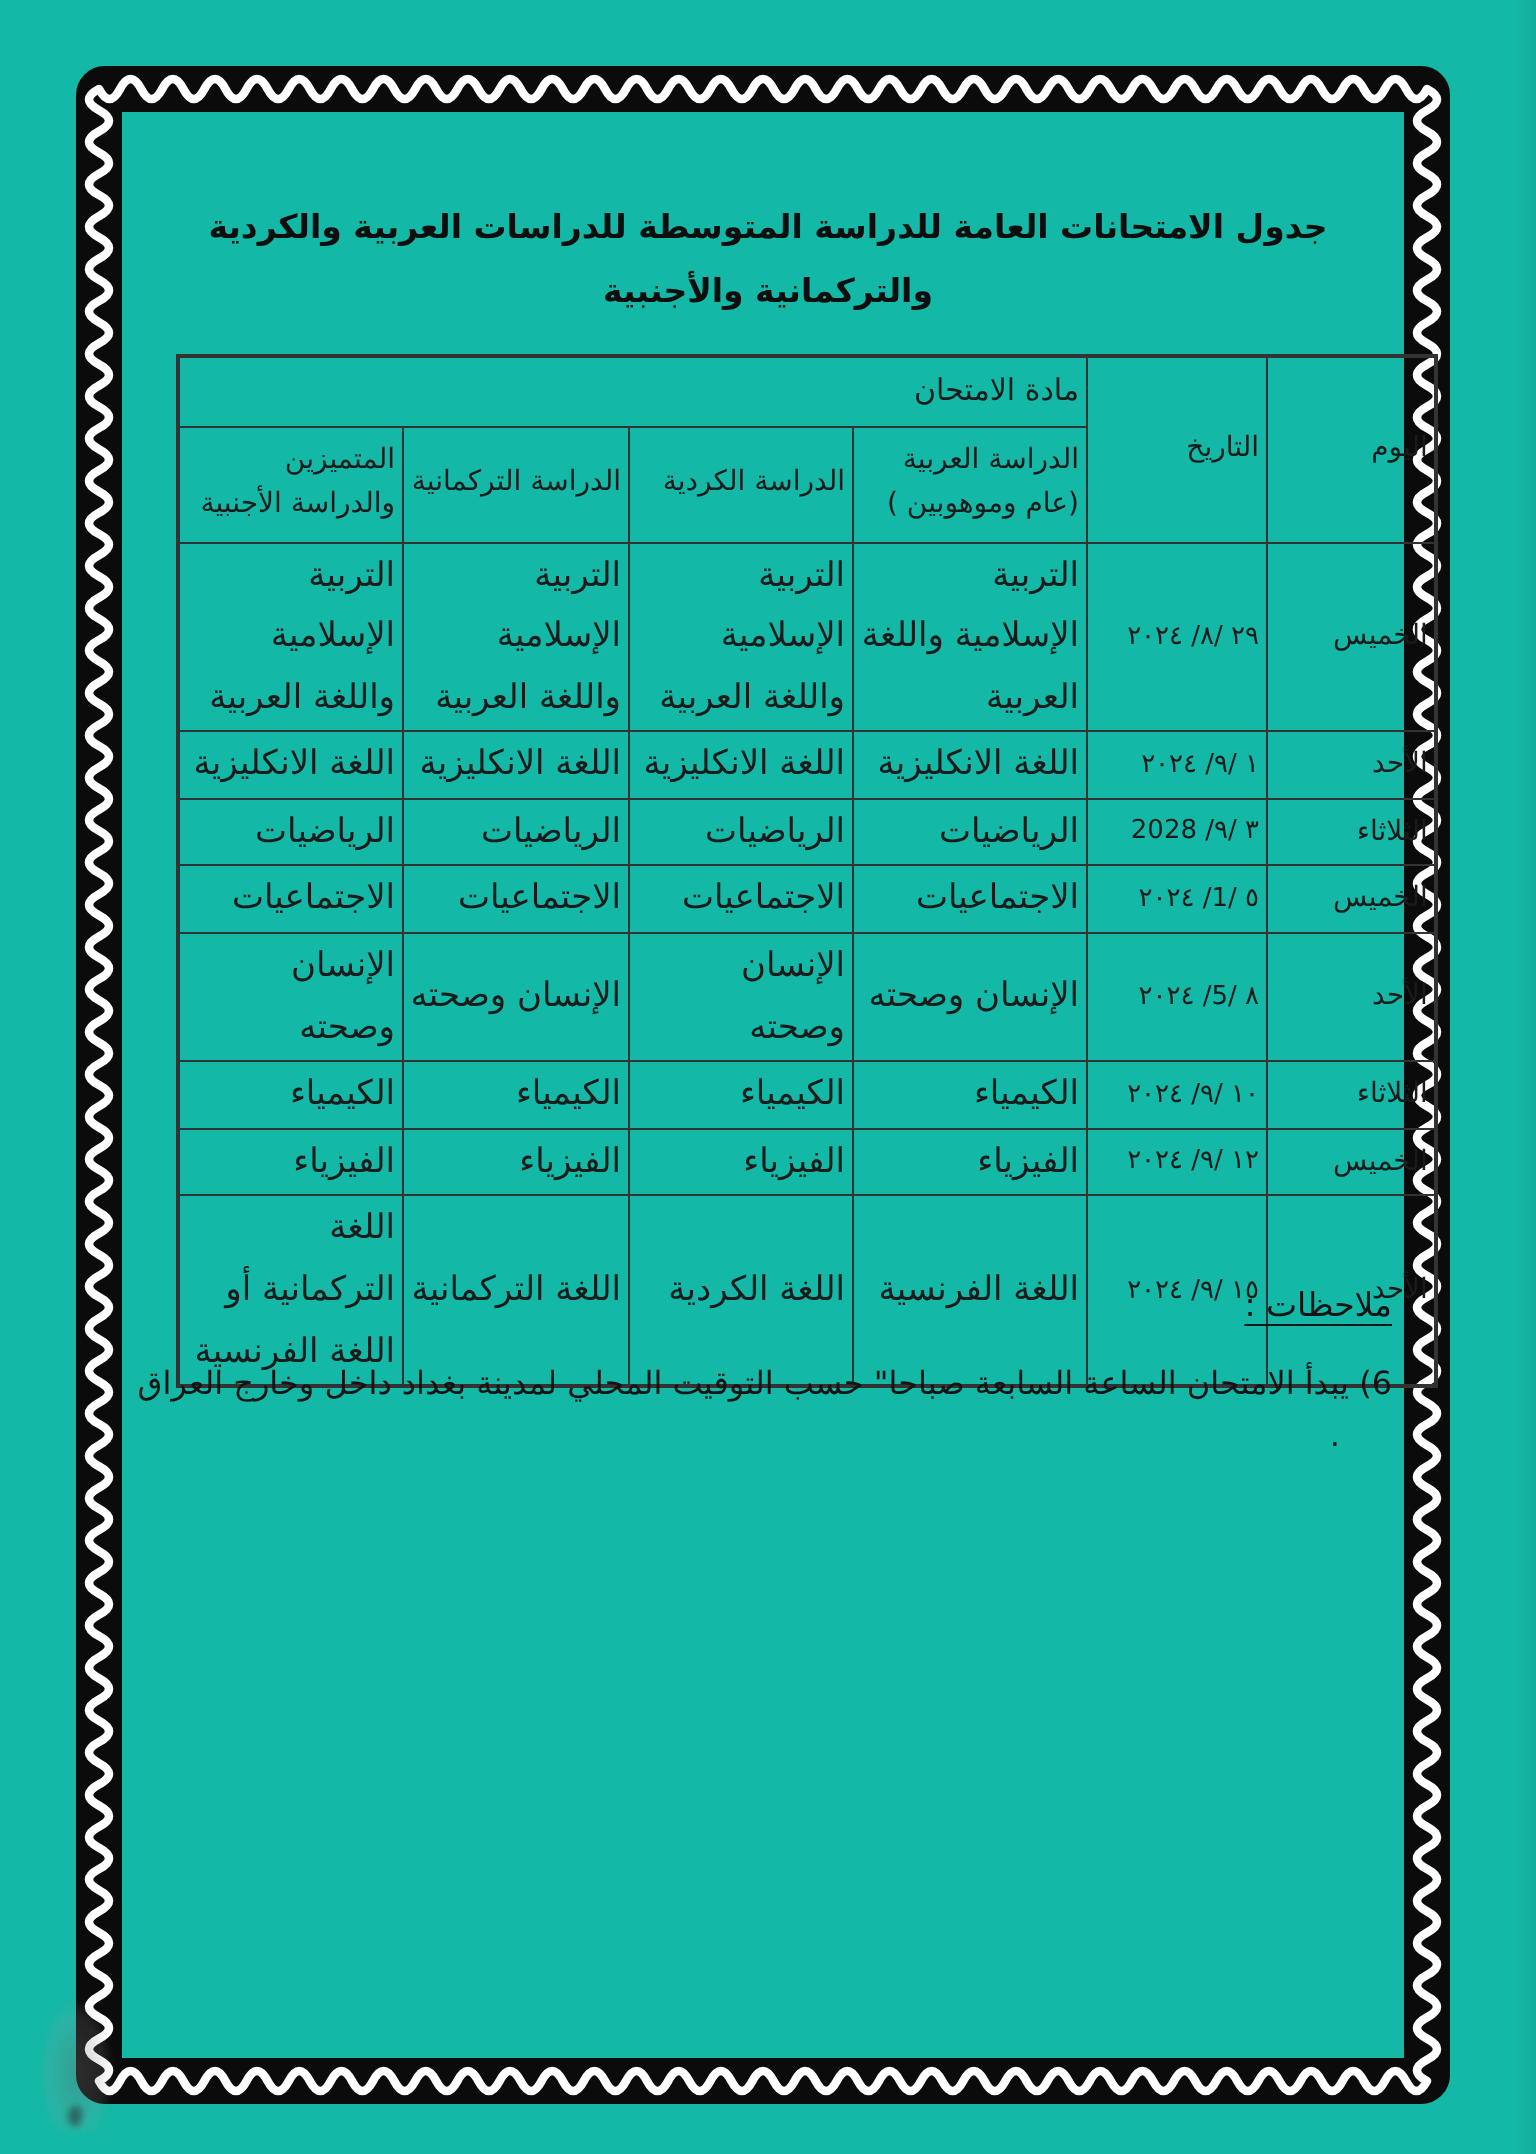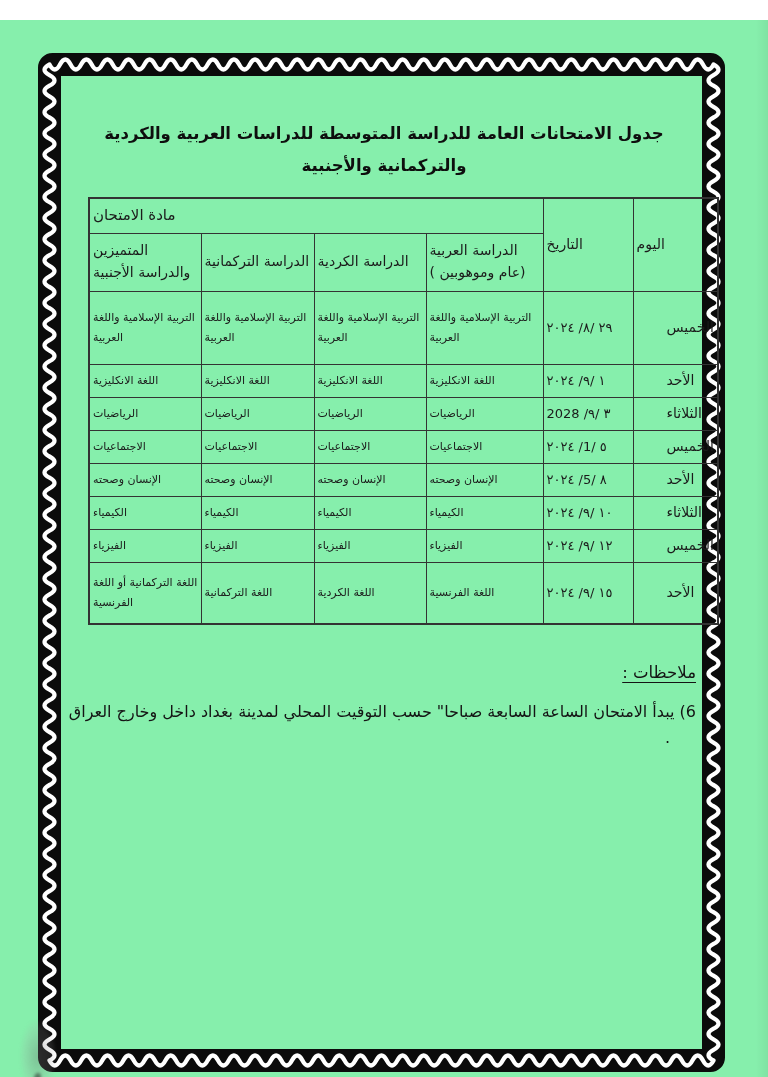--- a/index.html
+++ b/index.html
@@ -1,42 +1,42 @@
 <!DOCTYPE html>
 <html lang="ar"><head>
 <meta charset="utf-8">
 <style>
   html,body{margin:0;padding:0;}
   body{
     width:768px;height:1077px;position:relative;background:#ffffff;
     font-family:"DejaVu Sans",sans-serif;color:var(--ink,#1b1b1b);
   }
-  .page{position:absolute;inset:0;overflow:hidden;background:#86efac;margin-top:20px;}
+  .page{position:absolute;inset:0;overflow:hidden;background:#14b8a6;}
   
   .page::after{content:'';position:absolute;top:0;right:0;width:12px;height:100%;
     background:linear-gradient(to right,transparent,rgba(0,0,0,.055));pointer-events:none;}
   .frame{position:absolute;left:38px;top:33px;width:687px;height:1019px;}
   .frame svg{display:block;width:687px;height:1019px;}
 
   .title{position:absolute;left:84px;top:98px;width:600px;text-align:center;
     direction:rtl;font-weight:bold;font-size:16.5px;line-height:32px;color:#0e0e0e;}
 
   table.schedule{position:absolute;top:177px;left:88px;border-collapse:collapse;
     table-layout:fixed;direction:rtl;border:2.2px solid var(--border,#333);}
   .schedule th,.schedule td{
-    border:1.6px solid var(--border,#333);text-align:left;vertical-align:middle;
+    border:1.6px solid var(--border,#333);text-align:right;vertical-align:middle;
     font-weight:normal;padding:1px 3px;overflow:hidden;}
   .schedule thead tr:first-child{height:35px;}
   .schedule thead tr:last-child{height:58px;}
   .schedule th{font-size:14px;line-height:1.55;}
   .schedule th.subject-h{font-size:15px;}
   .schedule tbody tr{height:33px;}
   .schedule tbody tr:first-child{height:73px;}
   .schedule tbody tr:last-child{height:62px;}
-  .schedule tbody td{font-size:11px;line-height:1.8;}
+  .schedule tbody td{font-size:17px;line-height:1.8;}
   .schedule tbody td.day{font-size:14px;padding-left:33px;}
   .schedule tbody td.date{font-size:13px;letter-spacing:.3px;}
 
   .notes{position:absolute;top:640px;right:72px;left:64px;direction:rtl;
     font-size:16px;line-height:1.62;color:#141414;}
   .notes-heading{font-size:16.5px;text-decoration:underline;text-underline-offset:4px;
     margin-bottom:12px;}
   .note{padding-right:26px;text-indent:-26px;margin-bottom:26px;}
 
   

